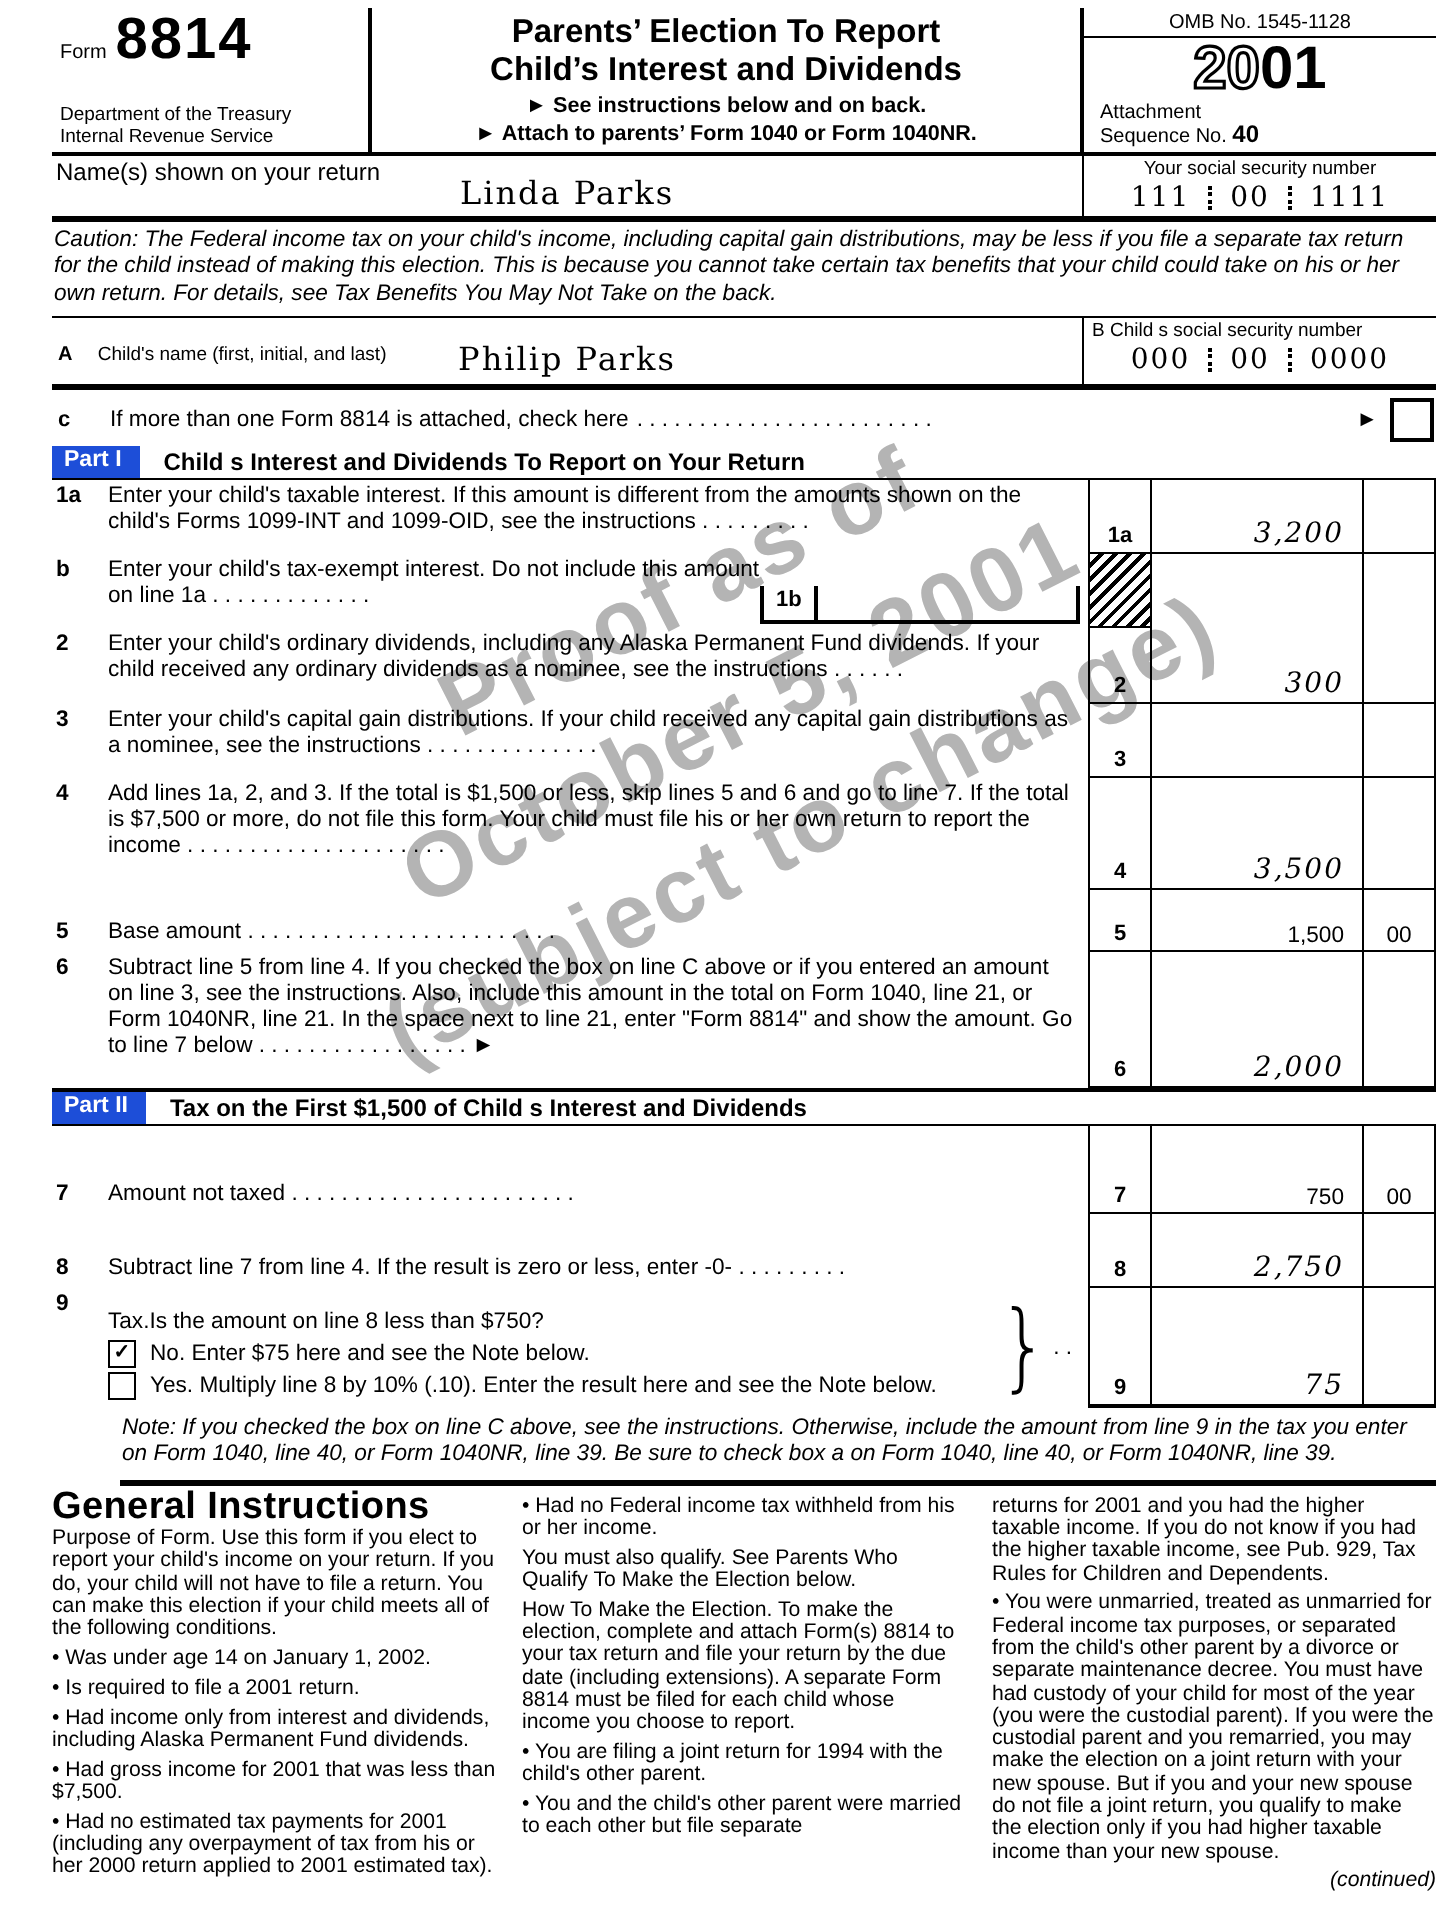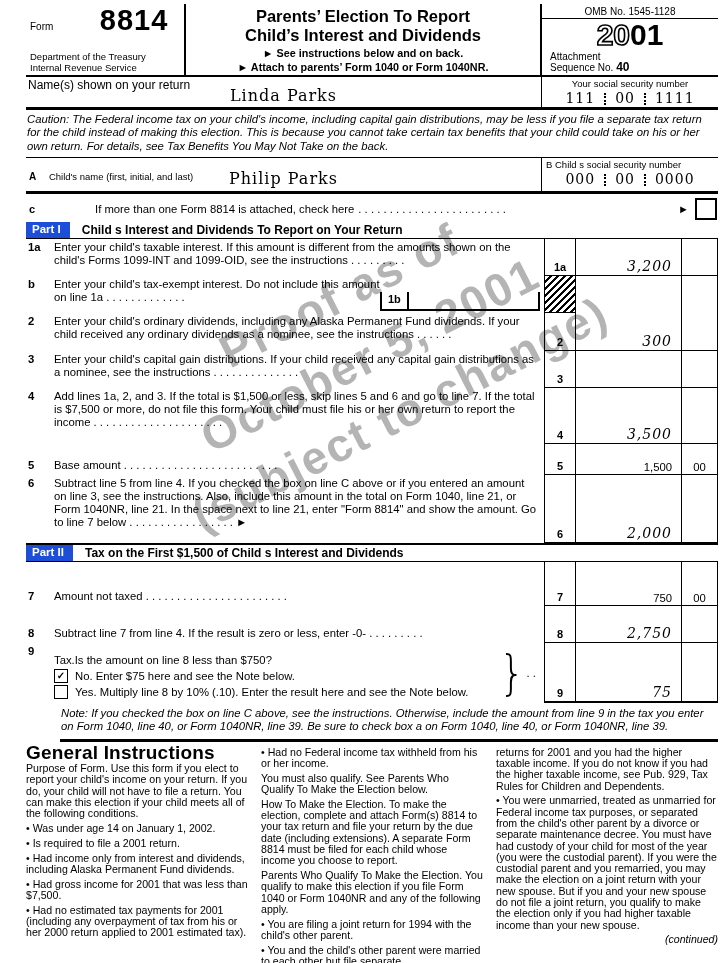--- a/index.html
+++ b/index.html
@@ -12,21 +12,21 @@
   .wm{position:absolute;left:55px;top:255px;width:630px;z-index:0;
       transform:rotate(-27deg);color:#b4b4b4;font-weight:bold;text-align:center;
       line-height:1.45;letter-spacing:2px;pointer-events:none;}
   .wm div{font-size:46px;white-space:nowrap;}
 
   
   .hdr{display:flex;border-bottom:2px solid #000;}
   .hdr-left{width:150px;border-right:2px solid #000;padding:3px 4px 2px;display:flex;
             flex-direction:column;justify-content:space-between;min-height:62px;}
   .formword{font-size:10px;}
-  .formnum{font-size:29px;font-weight:bold;letter-spacing:1px;line-height:.9;margin-left:42px;}
+  .formnum{font-size:29px;font-weight:bold;letter-spacing:1px;line-height:.9;}
   .agency{font-size:9.5px;line-height:10.5px;}
   .hdr-center{flex:1;text-align:center;padding-top:3px;}
   .title{font-weight:bold;font-size:16.5px;line-height:1.15;}
   .subline{font-size:10.8px;font-weight:bold;line-height:12.5px;margin-top:2px;}
   .hdr-right{width:176px;border-left:2px solid #000;display:flex;flex-direction:column;}
   .omb{font-size:10px;text-align:center;padding:2px 2px 1px;border-bottom:1.5px solid #000;}
   .year{font-size:30px;font-weight:bold;text-align:center;line-height:1;padding-top:1px;}
   .yr-o{color:#fff;-webkit-text-stroke:1.6px #000;text-shadow:0 0 1px #000;}
   .attach{font-size:10px;line-height:11px;padding:1px 8px 2px;}
   .attach .seq{font-weight:bold;font-size:12px;}
@@ -51,21 +51,21 @@
   .ab-left{flex:1;position:relative;}
   .ab-left .ltr{font-weight:bold;font-size:10px;margin-right:10px;}
   .ab-lab{font-size:9.5px;position:absolute;left:3px;top:13px;}
   .ab-val{text-align:center;font-size:16px;padding-top:11px;}
   .ab-right{width:176px;border-left:1.5px solid #000;text-align:center;}
   .ab-right .lab{font-size:9.5px;padding-top:1px;text-align:left;padding-left:4px;}
 
   
   .crow{display:flex;align-items:center;min-height:25px;padding:2px 0 1px;}
   .crow .ltr{font-weight:bold;font-size:11px;width:26px;padding-left:3px;flex:none;}
-  .crow .txt{font-size:11.3px;white-space:nowrap;margin-left:40px;}
+  .crow .txt{font-size:11.3px;white-space:nowrap;}
   .dots-fill{flex:1;overflow:hidden;white-space:nowrap;font-size:11.3px;padding:0 4px;}
   .arrow{font-size:11px;flex:none;}
   .cbox{width:18px;height:18px;border:2px solid #000;flex:none;margin-left:6px;margin-right:1px;
         text-align:center;font-size:13px;line-height:17px;font-weight:bold;}
 
   
   .pbar{display:flex;align-items:stretch;border-bottom:1.5px solid #000;min-height:16px;}
   .pbar.top2{border-top:2px solid #000;}
   .ptag{background:#1d4ed8;color:#fff;font-weight:bold;font-size:11.5px;padding:1px 9px 1px 6px;}
   .ptitle{font-weight:bold;font-size:12px;padding:1px 0 0 12px;}
@@ -406,21 +406,20 @@
             <p><span>• Had income only from interest and dividends, including Alaska Permanent Fund dividends.</span></p>
             <p><span>• Had gross income for 2001 that was less than $7,500.</span></p>
             <p><span>• Had no estimated tax payments for 2001 (including any overpayment of tax from his or her 2000 return applied to 2001 estimated tax).</span></p>
           </div>
       </div>
       <div class="icol">
         <div>
             <p><span>• Had no Federal income tax withheld from his or her income.</span></p>
             <p><span>   You must also qualify. See </span><span class="b">Parents Who Qualify To Make the Election</span><span> below.</span></p>
             <p><span class="b">How To Make the Election.</span><span> To make the election, complete and attach Form(s) 8814 to your tax return and file your return by the due date (including extensions). A separate Form 8814 must be filed for </span><span class="b">each</span><span> child whose income you choose to report.</span></p>
-            <p><span class="b">Parents Who Qualify To Make the Election.</span><span> You qualify to make this election if you file Form 1040 or Form 1040NR and </span><span class="b">any</span><span> of the following apply.</span></p>
             <p><span>• You are filing a joint return for 1994 with the child's other parent.</span></p>
             <p><span>• You and the child's other parent were married to each other but file separate</span></p>
           </div>
       </div>
       <div class="icol">
         <div>
             <p><span>returns for 2001 </span><span class="b">and</span><span> you had the </span><span class="b">higher</span><span> taxable income. If you do not know if you had the higher taxable income, see </span><span class="b">Pub. 929,</span><span> Tax Rules for Children and Dependents.</span></p>
             <p><span>• You were unmarried, treated as unmarried for Federal income tax purposes, or separated from the child's other parent by a divorce or separate maintenance decree. You must have had custody of your child for most of the year (you were the custodial parent). If you were the custodial parent and you remarried, you may make the election on a joint return with your new spouse. But if you and your new spouse do not file a joint return, you qualify to make the election only if you had </span><span class="b">higher</span><span> taxable income than your new spouse.</span></p>
             <p class="pright"><span class="i">(continued)</span></p>
           </div>

